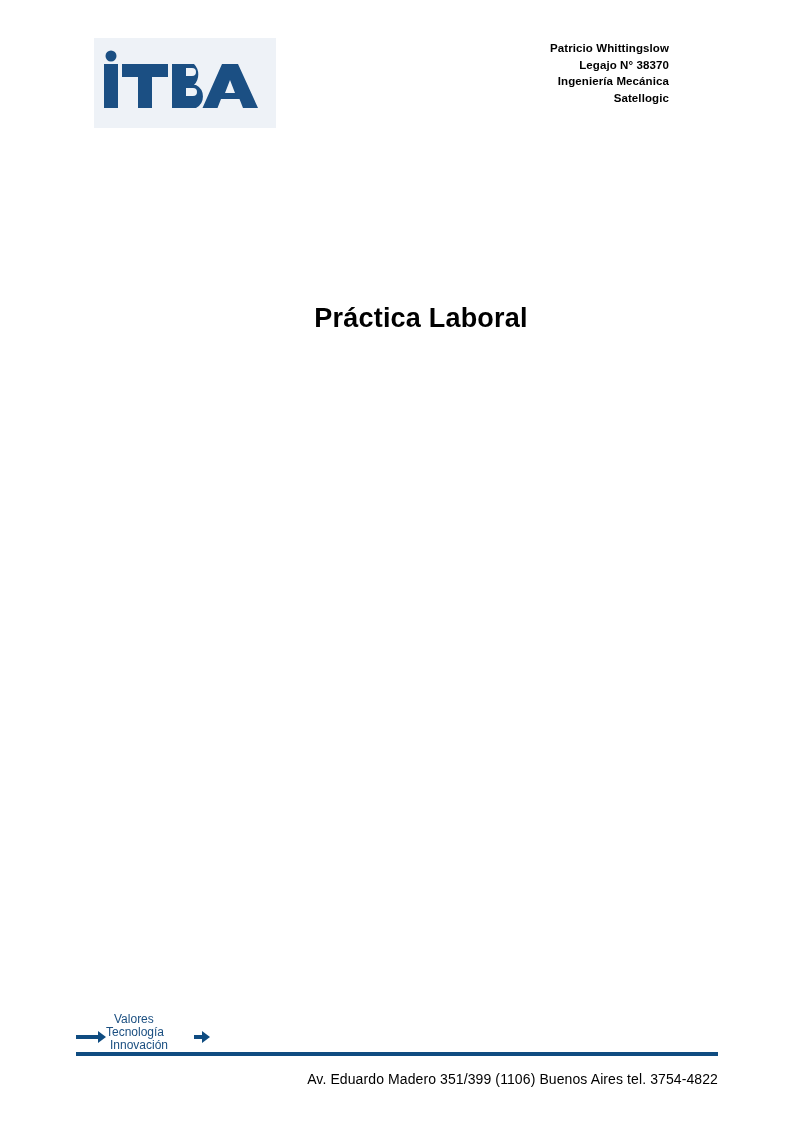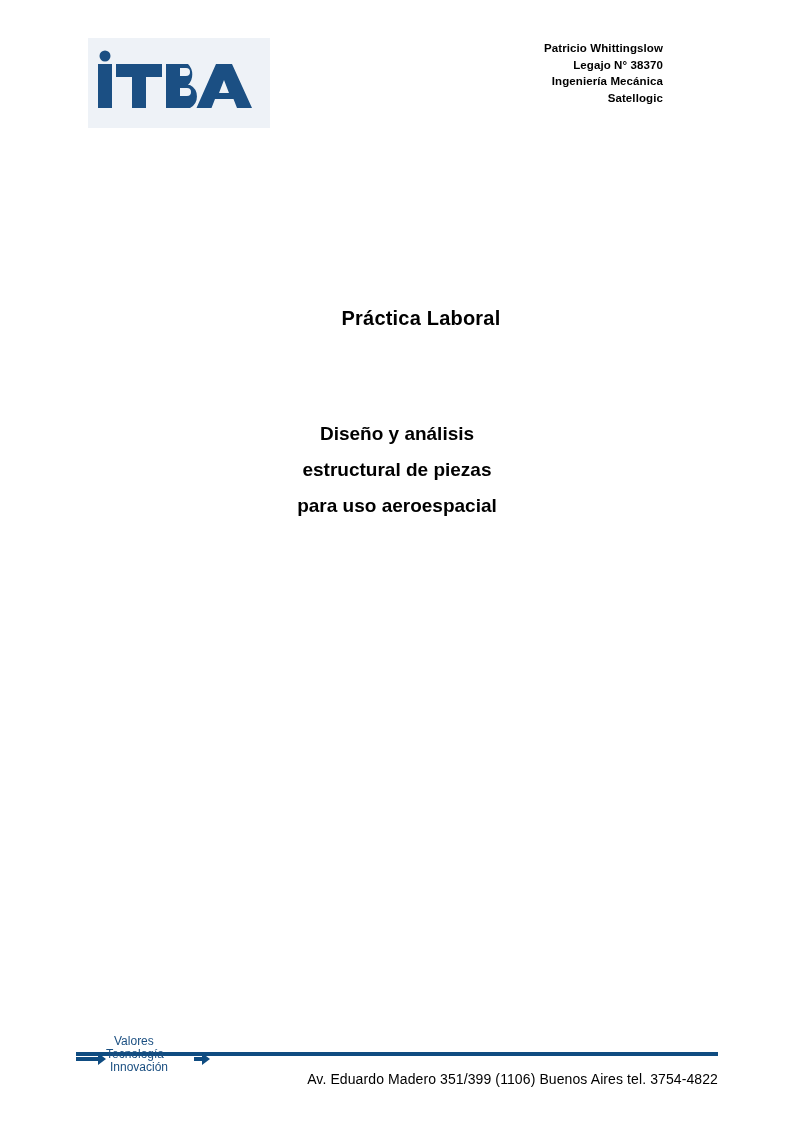--- a/index.html
+++ b/index.html
@@ -13,21 +13,21 @@
     font-family: "Liberation Sans", sans-serif;
     color: #000000;
     position: relative;
     overflow: hidden;
   }
 
   
   .header {
     position: absolute;
     top: 0;
-    left: 0;
+    left: 6px;
     width: 739px;
     height: 150px;
   }
 
   .logo-wrap {
     position: absolute;
     left: 88px;
     top: 38px;
     width: 182px;
     height: 90px;
@@ -53,21 +53,21 @@
 
   
   .title-block {
     position: absolute;
     left: 0;
     top: 300px;
     width: 794px;
     text-align: center;
   }
   .doc-title {
-    font-size: 20px;
+    font-size: 27px;
     font-weight: bold;
     letter-spacing: 0.2px;
     line-height: 36px;
     padding-left: 48px;
   }
   .doc-subtitle {
     margin-top: 80px;
     font-size: 19px;
     font-weight: bold;
     line-height: 36px;
@@ -85,21 +85,21 @@
   .footer {
     position: absolute;
     left: 0;
     bottom: 0;
     width: 794px;
     height: 120px;
   }
   .footer-logo {
     position: absolute;
     left: 76px;
-    bottom: 46px;
+    bottom: 68px;
     width: 140px;
     height: 46px;
     margin-top: 44px;
   }
   .footer-rule {
     position: absolute;
     left: 76px;
     bottom: 67px;
     width: 642px;
     height: 4px;
@@ -142,25 +142,20 @@
     <div>Legajo N° 38370</div>
     <div>Ingeniería Mecánica</div>
     <div class="italic">Satellogic</div>
   </div>
 
 </div>
 
 <div class="title-block">
   <div class="doc-title">Práctica Laboral</div>
 
-  <div class="doc-subtitle">
-    <div>Diseño y análisis</div>
-    <div>estructural de piezas</div>
-    <div>para uso aeroespacial</div>
-  </div>
 
 </div>
 
 <div class="footer">
 
   <div class="footer-rule"></div>
 
   <div class="footer-logo">
     <svg width="140" height="46" viewBox="0 0 140 46">
       <text x="38" y="14" font-family="Liberation Sans, sans-serif" font-size="12" fill="#1b4f81">Valores</text>

